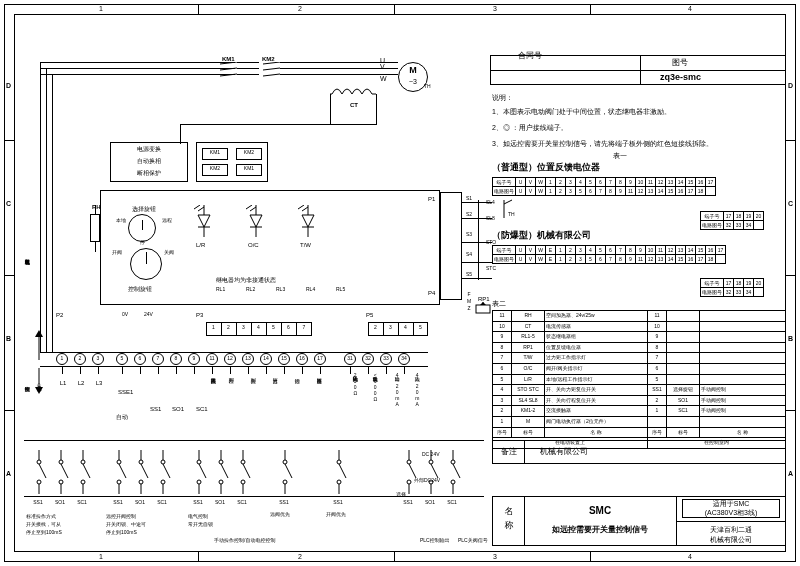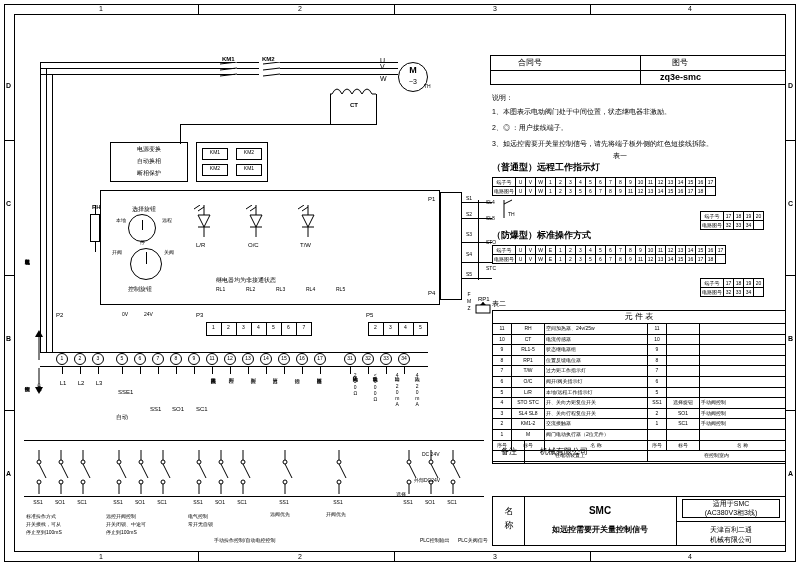--- a/index.html
+++ b/index.html
@@ -63,31 +63,31 @@
   <div class="t t7 b" style="left:6px;top:335px;">B</div>
   <div class="t t7 b" style="left:6px;top:470px;">A</div>
   <div class="t t7 b" style="left:788px;top:82px;">D</div>
   <div class="t t7 b" style="left:788px;top:200px;">C</div>
   <div class="t t7 b" style="left:788px;top:335px;">B</div>
   <div class="t t7 b" style="left:788px;top:470px;">A</div>
 
   <div class="bx brd" style="left:490px;top:55px;width:296px;height:30px;"></div>
   <div class="ln v" style="left:640px;top:55px;height:30px;"></div>
   <div class="ln h" style="left:490px;top:70px;width:296px;"></div>
-  <div class="t t8 ctr" style="left:500px;top:59px;width:60px;">合同号</div>
+  <div class="t t8 ctr" style="left:500px;top:52px;width:60px;">合同号</div>
   <div class="t t8 ctr" style="left:650px;top:59px;width:60px;">图号</div>
   <div class="t t9 b" style="left:660px;top:73px;">zq3e-smc</div>
 
   <div class="t t7" style="left:492px;top:94px;">说明：</div>
   <div class="t t7" style="left:492px;top:108px;">1、本图表示电动阀门处于中间位置，状态继电器非激励。</div>
   <div class="t t7" style="left:492px;top:124px;">2、◎ ：用户接线端子。</div>
   <div class="t t7" style="left:492px;top:140px;">3、如远控需要开关量控制信号，请先将端子板外侧的红色短接线拆除。</div>
 
   <div class="t t7 ctr" style="left:600px;top:152px;width:40px;">表一</div>
-  <div class="t t9 b" style="left:492px;top:163px;"><span>（普通型）远程工作指示灯</span></div>
+  <div class="t t9 b" style="left:492px;top:163px;"><span>（普通型）位置反馈电位器</span></div>
 
   <div class="abs" style="left:492px;top:177px;">
     <table class="g">
       <tbody>
           <tr>
         <td style="min-width:22px;">端子号</td>
         <td>U</td>
             <td>V</td>
             <td>W</td>
         <td>1</td>
@@ -148,21 +148,21 @@
         <td style="min-width:22px;">电路图号</td>
         <td>32</td>
             <td>33</td>
         <td>34</td>
             <td></td>
       </tr>
     </tbody>
       </table>
   </div>
 
-  <div class="t t9 b" style="left:492px;top:231px;"><span>（防爆型）标准操作方式</span></div>
+  <div class="t t9 b" style="left:492px;top:231px;"><span>（防爆型）机械有限公司</span></div>
   <div class="abs" style="left:492px;top:245px;">
     <table class="g">
       <tbody>
           <tr>
         <td style="min-width:22px;">端子号</td>
         <td>U</td>
             <td>V</td>
             <td>W</td>
         <td>E</td>
             <td>1</td>
@@ -228,23 +228,20 @@
             <td></td>
       </tr>
     </tbody>
       </table>
   </div>
 
   <div class="t t7" style="left:492px;top:300px;">表二</div>
   <div class="abs" style="left:492px;top:310px;width:294px;">
     <table class="el" style="width:294px;">
       <tbody>
-          <tr>
-        <td colspan="6" class="ctr" style="height:12px;line-height:12px;font-size:8px;">元  件  表</td>
-      </tr>
       <tr>
         <td style="width:16px;" class="ctr">11</td>
         <td style="width:30px;" class="ctr">RH</td>
         <td style="width:100px;">空间加热器、24v/25w</td>
         <td style="width:16px;" class="ctr">11</td>
         <td style="width:30px;" class="ctr"></td>
         <td></td>
       </tr>
       <tr>
         <td class="ctr">10</td>

